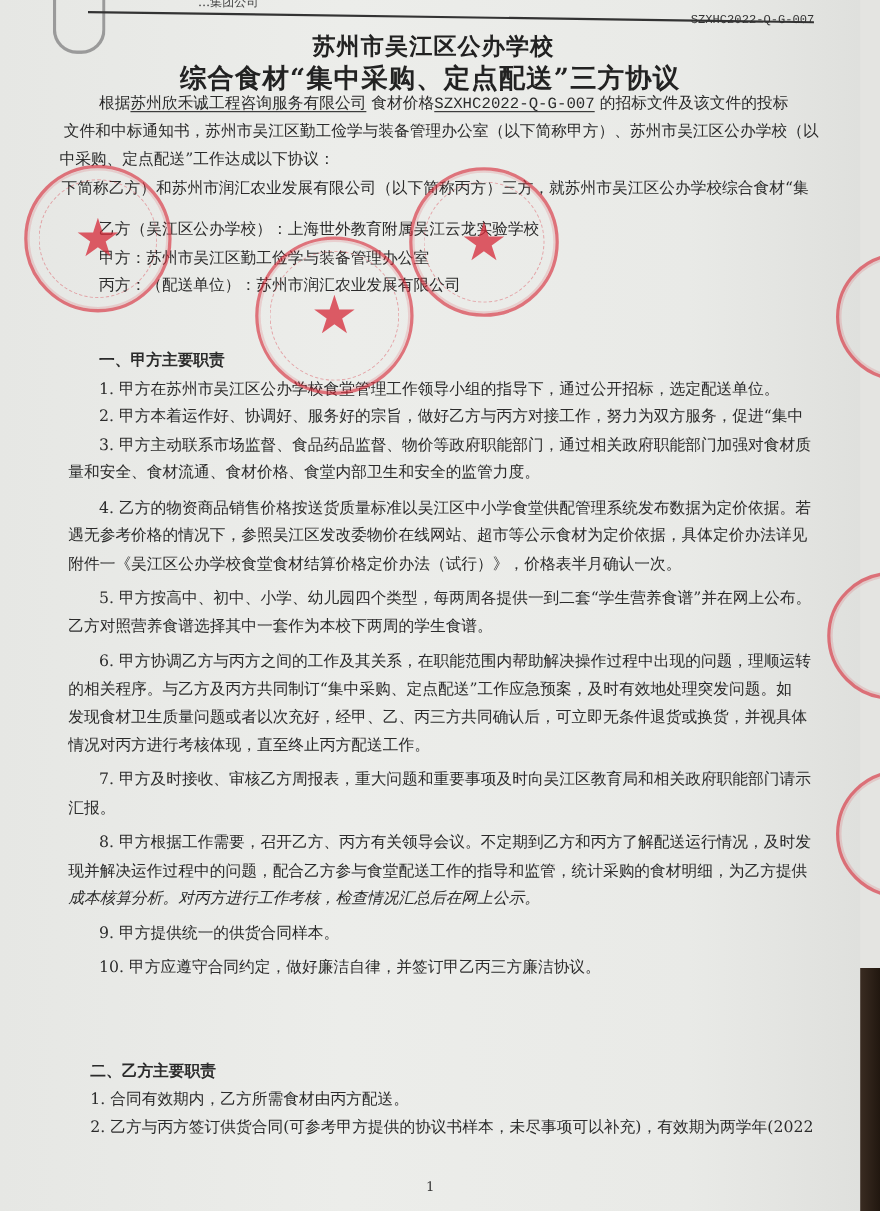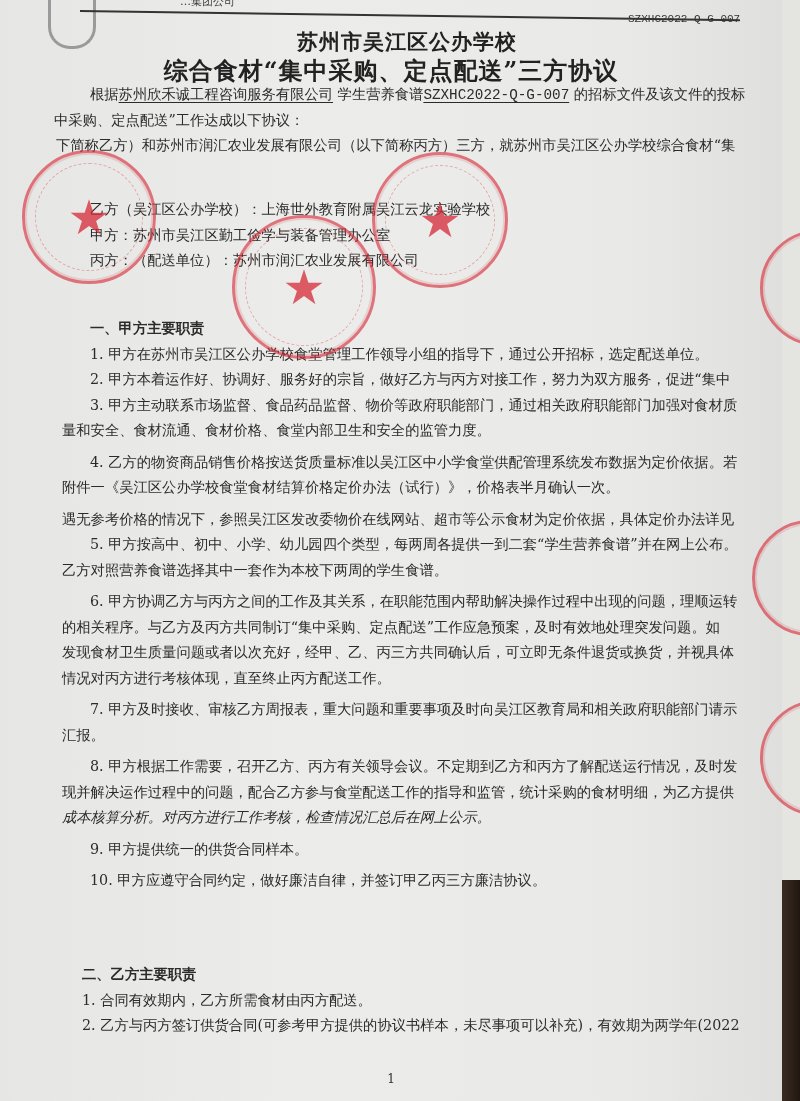--- a/index.html
+++ b/index.html
@@ -27,21 +27,21 @@
   }
   .doc-code {
     position:absolute; left:628px; top:13px; font-family:"Liberation Mono","DejaVu Sans Mono",monospace;
     font-size:11px; color:#333;
   }
   .paperclip {
     position:absolute; left:48px; top:-10px; width:42px; height:56px;
     border:3px solid #9a9a9a; border-top:none; border-radius:0 0 22px 22px;
   }
   .title1 {
-    position:absolute; left:16px; width:782px; top:28px; text-align:center;
+    position:absolute; left:3px; width:782px; top:28px; text-align:center;
     font-size:21px; font-weight:bold; letter-spacing:1px; color:#222;font-family:Liberation Serif, serif;
   }
   .title2 {
     position:absolute; left:0; width:782px; top:55px; text-align:center;
     font-size:24px; font-weight:bold; letter-spacing:1px; color:#222;
   }
   .body-text {
     position:absolute; left:62px; width:665px; font-size:14.3px; line-height:25.5px;
     color:#2b2b2b;
   }
@@ -78,41 +78,42 @@
 <div class="paperclip"></div>
 <div class="top-cut">…集团公司</div>
 <div class="top-line"></div>
 <div class="doc-code">SZXHC2022-Q-G-007</div>
 
 <div class="title1">苏州市吴江区公办学校</div>
 <div class="title2">综合食材“集中采购、定点配送”三方协议</div>
 
 <div class="body-text" style="top:82px;">
   <div class="line indent">
-    <span>根据</span><span class="u-cn">苏州欣禾诚工程咨询服务有限公司</span>&nbsp;<span>学生营养食谱</span><span class="u">SZXHC2022-Q-G-007</span>&nbsp;<span>的招标文件及该文件的投标</span>
+    <span>根据</span><span class="u-cn">苏州欣禾诚工程咨询服务有限公司</span>&nbsp;<span>食材价格</span><span class="u">SZXHC2022-Q-G-007</span>&nbsp;<span>的招标文件及该文件的投标</span>
   </div>
+  <div class="line" style="margin-left:-4px;">文件和中标通知书，苏州市吴江区勤工俭学与装备管理办公室（以下简称甲方）、苏州市吴江区公办学校（以</div>
   <div class="line" style="margin-left:-8px;">中采购、定点配送”工作达成以下协议：</div>
   <div class="line" style="margin-left:-6px;">下简称乙方）和苏州市润汇农业发展有限公司（以下简称丙方）三方，就苏州市吴江区公办学校综合食材“集</div>
 </div>
 
 <div class="body-text" style="top:197px;">
   <div class="line indent">乙方（吴江区公办学校）：上海世外教育附属吴江云龙实验学校</div>
   <div class="line indent">甲方：苏州市吴江区勤工俭学与装备管理办公室</div>
   <div class="line indent">丙方：（配送单位）：苏州市润汇农业发展有限公司</div>
 </div>
 
 <div class="body-text" style="top:316px;">
   <div class="line sec indent">一、甲方主要职责</div>
   <div class="line indent">1. 甲方在苏州市吴江区公办学校食堂管理工作领导小组的指导下，通过公开招标，选定配送单位。</div>
   <div class="line indent">2. 甲方本着运作好、协调好、服务好的宗旨，做好乙方与丙方对接工作，努力为双方服务，促进“集中</div>
   <div class="line indent">3. 甲方主动联系市场监督、食品药品监督、物价等政府职能部门，通过相关政府职能部门加强对食材质</div>
   <div class="line" style="margin-bottom:6px;">量和安全、食材流通、食材价格、食堂内部卫生和安全的监管力度。</div>
   <div class="line indent">4. 乙方的物资商品销售价格按送货质量标准以吴江区中小学食堂供配管理系统发布数据为定价依据。若</div>
+  <div class="line">遇无参考价格的情况下，参照吴江区发改委物价在线网站、超市等公示食材为定价依据，具体定价办法详见</div>
   <div class="line" style="margin-bottom:6px;">附件一《吴江区公办学校食堂食材结算价格定价办法（试行）》，价格表半月确认一次。</div>
-  <div class="line">遇无参考价格的情况下，参照吴江区发改委物价在线网站、超市等公示食材为定价依据，具体定价办法详见</div>
   <div class="line indent">5. 甲方按高中、初中、小学、幼儿园四个类型，每两周各提供一到二套“学生营养食谱”并在网上公布。</div>
   <div class="line" style="margin-bottom:6px;">乙方对照营养食谱选择其中一套作为本校下两周的学生食谱。</div>
   <div class="line indent">6. 甲方协调乙方与丙方之间的工作及其关系，在职能范围内帮助解决操作过程中出现的问题，理顺运转</div>
   <div class="line">的相关程序。与乙方及丙方共同制订“集中采购、定点配送”工作应急预案，及时有效地处理突发问题。如</div>
   <div class="line">发现食材卫生质量问题或者以次充好，经甲、乙、丙三方共同确认后，可立即无条件退货或换货，并视具体</div>
   <div class="line" style="margin-bottom:6px;">情况对丙方进行考核体现，直至终止丙方配送工作。</div>
   <div class="line indent">7. 甲方及时接收、审核乙方周报表，重大问题和重要事项及时向吴江区教育局和相关政府职能部门请示</div>
   <div class="line" style="margin-bottom:6px;">汇报。</div>
   <div class="line indent">8. 甲方根据工作需要，召开乙方、丙方有关领导会议。不定期到乙方和丙方了解配送运行情况，及时发</div>
   <div class="line">现并解决运作过程中的问题，配合乙方参与食堂配送工作的指导和监管，统计采购的食材明细，为乙方提供</div>

